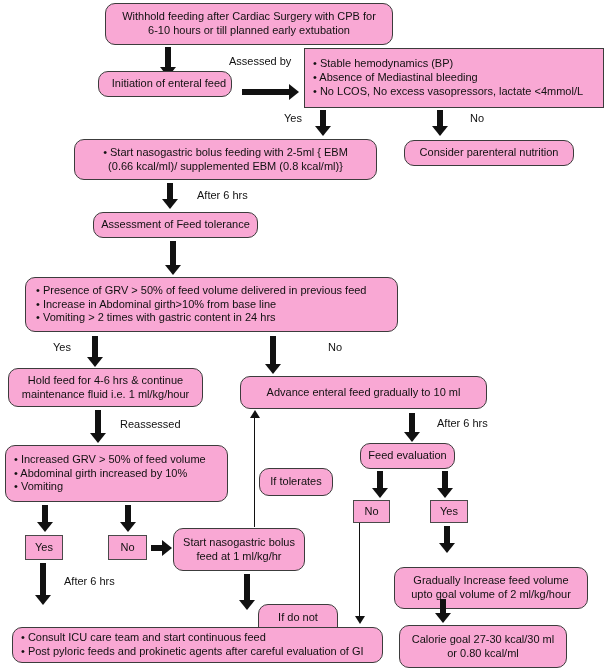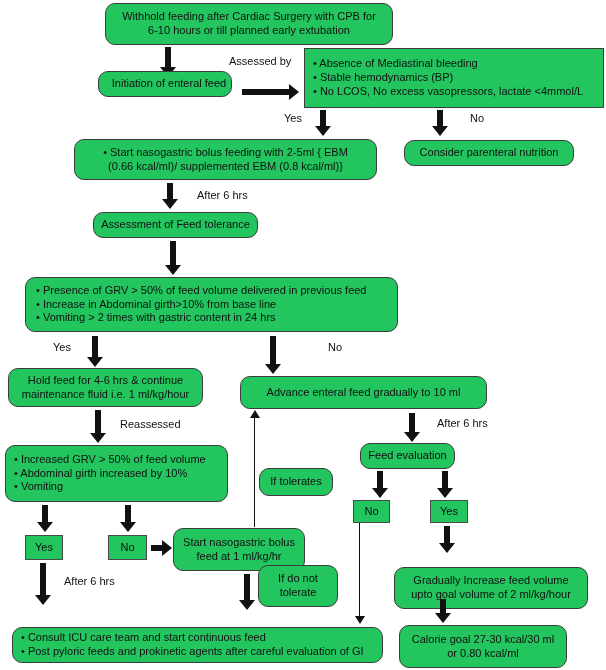--- a/index.html
+++ b/index.html
@@ -1,18 +1,18 @@
 <!DOCTYPE html>
 <html><head>
 <meta charset="utf-8">
 <style>
   html,body{margin:0;padding:0;background:#ffffff;}
   .canvas{position:relative;width:606px;height:670px;background:#ffffff;overflow:hidden;
           font-family:"Liberation Sans", sans-serif;color:#111;}
-  .box{position:absolute;background:#22c55e;border:1.4px solid #3c3c3c;box-sizing:border-box;
+  .box{position:absolute;background:#f9a8d4;border:1.4px solid #3c3c3c;box-sizing:border-box;
        display:flex;align-items:center;justify-content:center;text-align:center;
        font-size:11px;line-height:1.25;}
   .rounded{border-radius:10px;}
   .sharp{border-radius:0;border-width:1.2px;}
   .sq{border-radius:0;border:1.5px solid #4a4a4a;}
   .bullets{flex-direction:column;align-items:flex-start;justify-content:center;
            text-align:left;padding:3px 4px 3px 8px;}
   .bullets div{white-space:nowrap;}
   .lines{width:100%;}
   .lbl{position:absolute;font-size:11px;white-space:nowrap;color:#111;}
@@ -52,22 +52,22 @@
     <div>Initiation of enteral feed</div>
   </div>
 
   <div class="lbl" style="left:229px;top:55px;">Assessed by</div>
   <div class="arrow-right" style="left:242px;top:84px;width:57px;">
       <i class="shaft"></i>
       <i class="head"></i>
     </div>
 
   <div class="box sharp bullets" style="left:304px;top:48px;width:300px;height:60px;">
+    <div>• Stable hemodynamics (BP)</div>
     <div>• Absence of Mediastinal bleeding</div>
-    <div>• Stable hemodynamics (BP)</div>
     <div>• No LCOS, No excess vasopressors, lactate &lt;4mmol/L</div>
   </div>
 
   <div class="lbl" style="left:284px;top:112px;">Yes</div>
   <div class="arrow-down" style="left:315px;top:110px;height:26px;">
       <i class="shaft"></i>
       <i class="head"></i>
     </div>
   <div class="lbl" style="left:470px;top:112px;">No</div>
   <div class="arrow-down" style="left:432px;top:110px;height:26px;">
@@ -169,21 +169,21 @@
       <i class="shaft"></i>
       <i class="head"></i>
     </div>
   <div class="lbl" style="left:64px;top:575px;">After 6 hrs</div>
 
   <div class="arrow-down" style="left:239px;top:574px;height:36px;">
       <i class="shaft"></i>
       <i class="head"></i>
     </div>
 
-  <div class="box rounded" style="left:258px;top:565px;width:80px;height:42px;">
+  <div class="box rounded" style="left:258px;top:604px;width:80px;height:42px;">
     <div class="lines">
       <div>If do not</div>
       <div>tolerate</div>
     </div>
   </div>
 
   <div class="box rounded bullets" style="left:12px;top:627px;width:371px;height:36px;justify-content:space-between;">
     <div>• Consult ICU care team and start continuous feed</div>
     <div>• Post pyloric feeds and prokinetic agents after careful evaluation of GI</div>
   </div>

